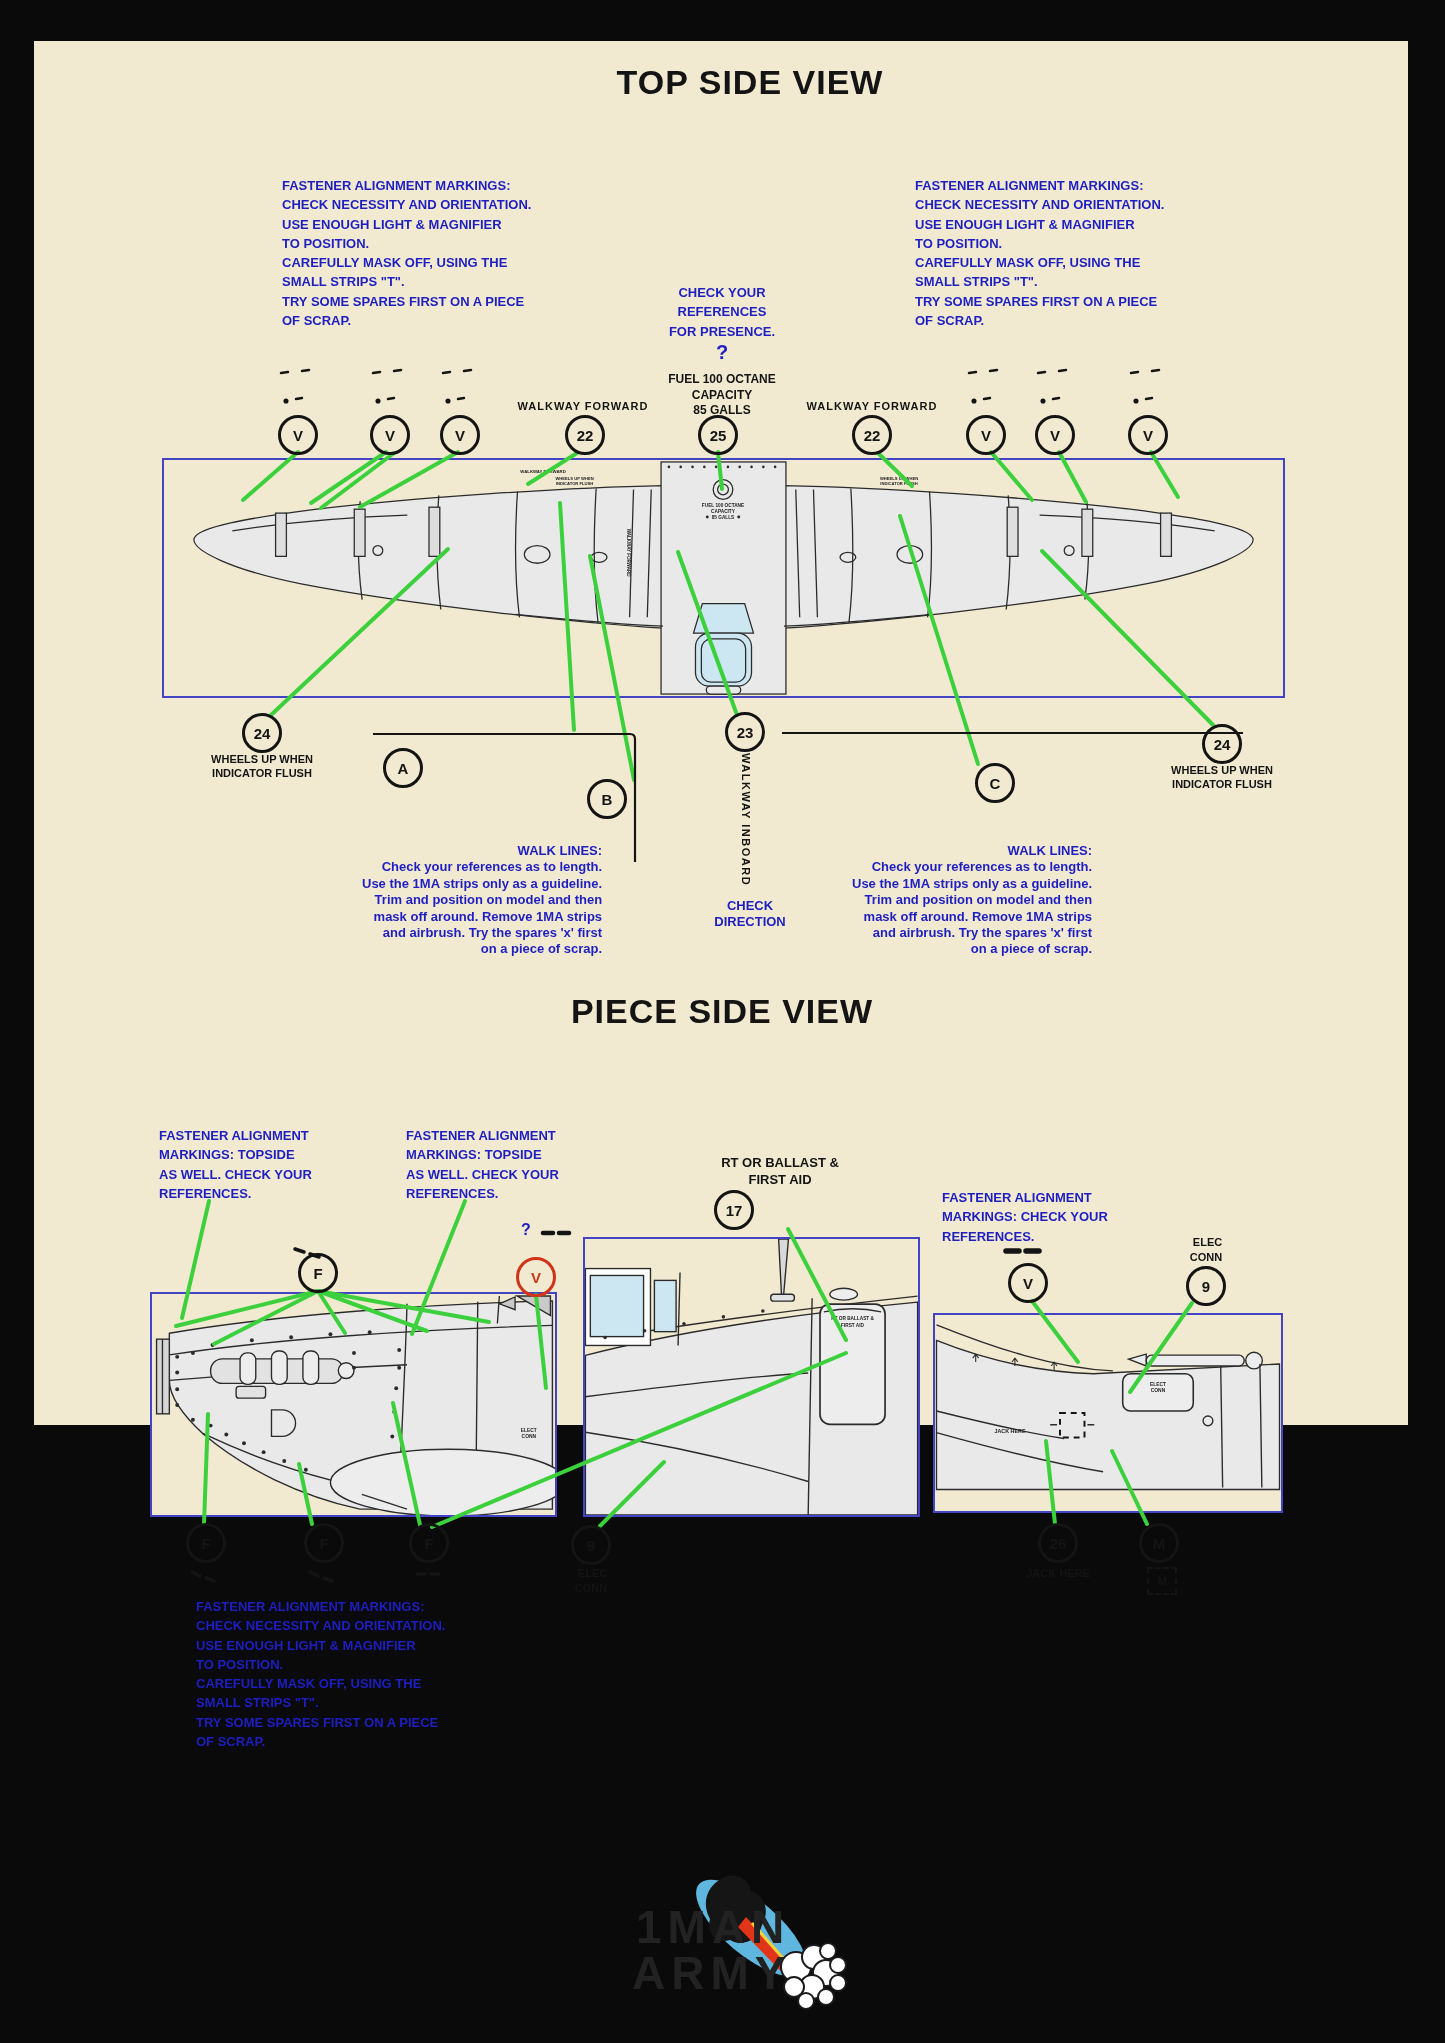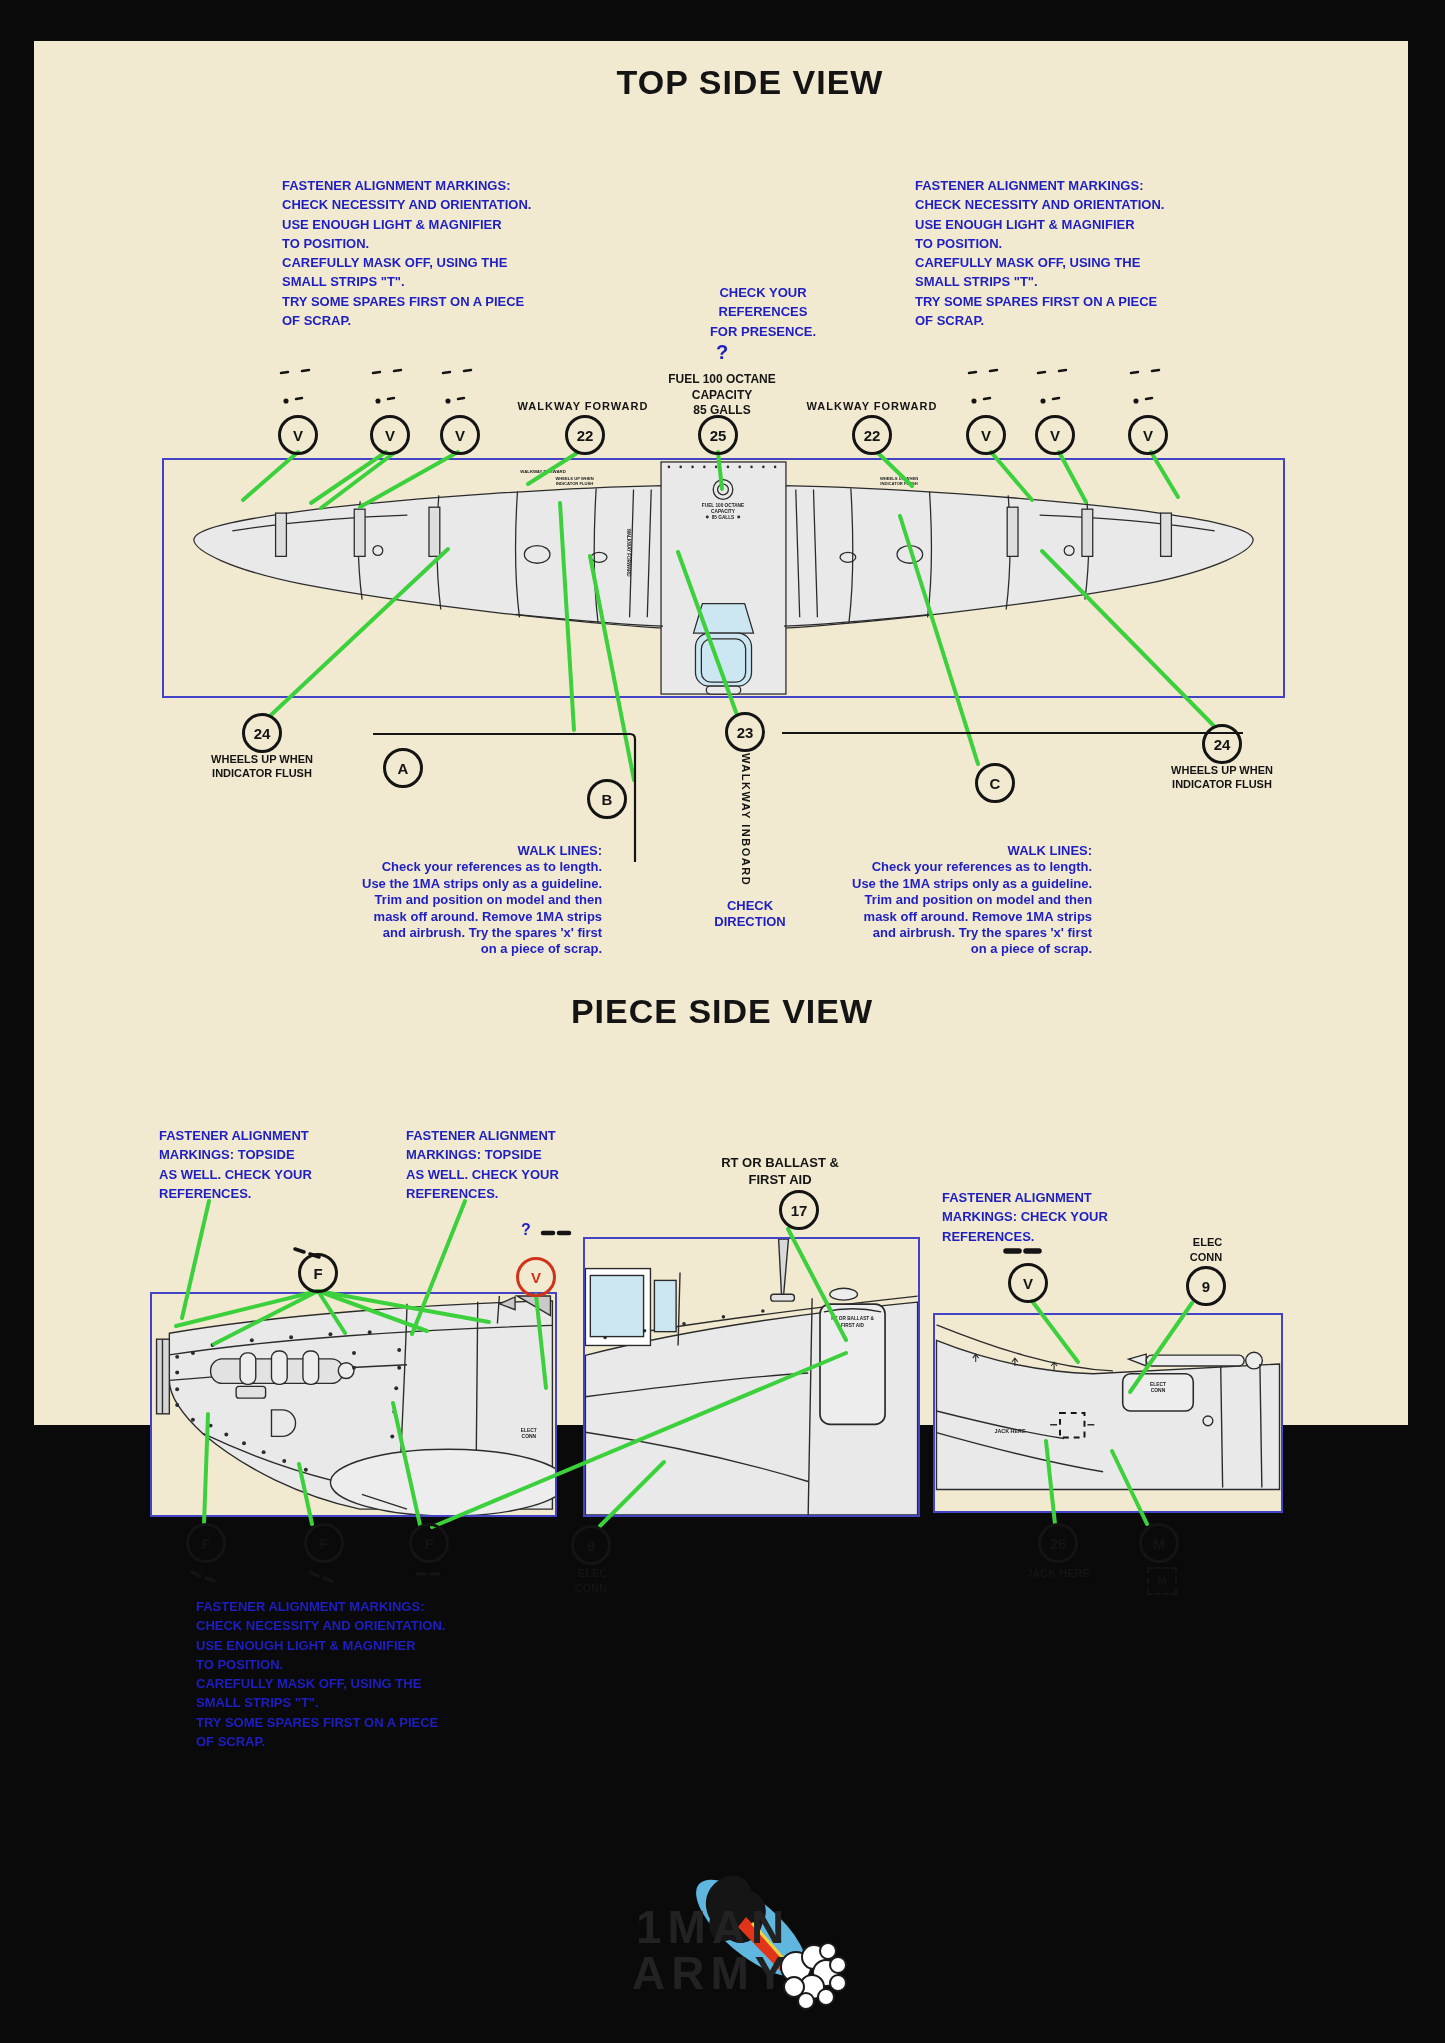--- a/index.html
+++ b/index.html
@@ -52,21 +52,21 @@
 OF SCRAP.</div>
   <div class="abs bnote" style="left:915px;top:176px;">FASTENER ALIGNMENT MARKINGS:
 CHECK NECESSITY AND ORIENTATION.
 USE ENOUGH LIGHT &amp; MAGNIFIER
 TO POSITION.
 CAREFULLY MASK OFF, USING THE
 SMALL STRIPS "T".
 TRY SOME SPARES FIRST ON A PIECE
 OF SCRAP.</div>
 
-  <div class="abs bnote ctr" style="left:722px;top:283px;margin-left:41px;">CHECK YOUR
+  <div class="abs bnote ctr" style="left:722px;top:283px;">CHECK YOUR
 REFERENCES
 FOR PRESENCE.</div>
   <div class="abs qmark" style="left:722px;top:342px;">?</div>
   <div class="abs blkf ctr" style="left:722px;top:372px;">FUEL 100 OCTANE
 CAPACITY
 85 GALLS</div>
 
   <div class="abs wwf ctr" style="left:583px;top:401px;">WALKWAY   FORWARD</div>
   <div class="abs wwf ctr" style="left:872px;top:401px;">WALKWAY   FORWARD</div>
 
@@ -373,21 +373,21 @@
 and airbrush. Try the spares 'x' first
 on a piece of scrap.</div>
   <div class="abs walk" style="left:852px;top:843px;">WALK LINES:
 Check your references as to length.
 Use the 1MA strips only as a guideline.
 Trim and position on model and then
 mask off around. Remove 1MA strips
 and airbrush. Try the spares 'x' first
 on a piece of scrap.</div>
 
-  <div class="co" style="left:799px;top:1210px;">17</div>
+  <div class="co" style="left:734px;top:1210px;">17</div>
   <div class="co" style="left:1028px;top:1283px;">V</div>
   <div class="co" style="left:1206px;top:1286px;">9</div>
   <div class="co" style="left:318px;top:1273px;">F</div>
   <div class="co red" style="left:536px;top:1277px;">V</div>
 
   <div class="co" style="left:206px;top:1543px;">F</div>
   <div class="co" style="left:324px;top:1543px;">F</div>
   <div class="co" style="left:429px;top:1543px;">F</div>
   <div class="co" style="left:591px;top:1545px;">9</div>
   <div class="abs elec ctr" style="left:591px;top:1566px;">ELEC

